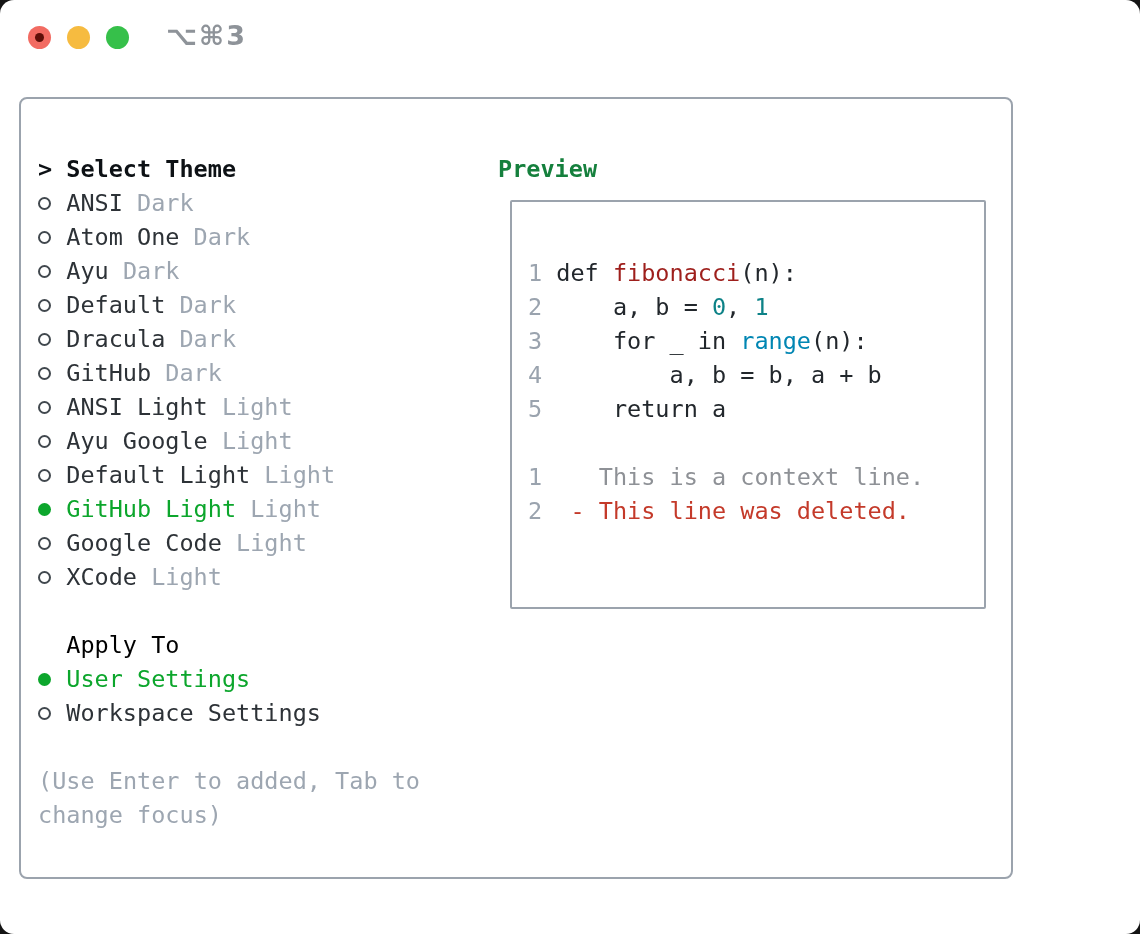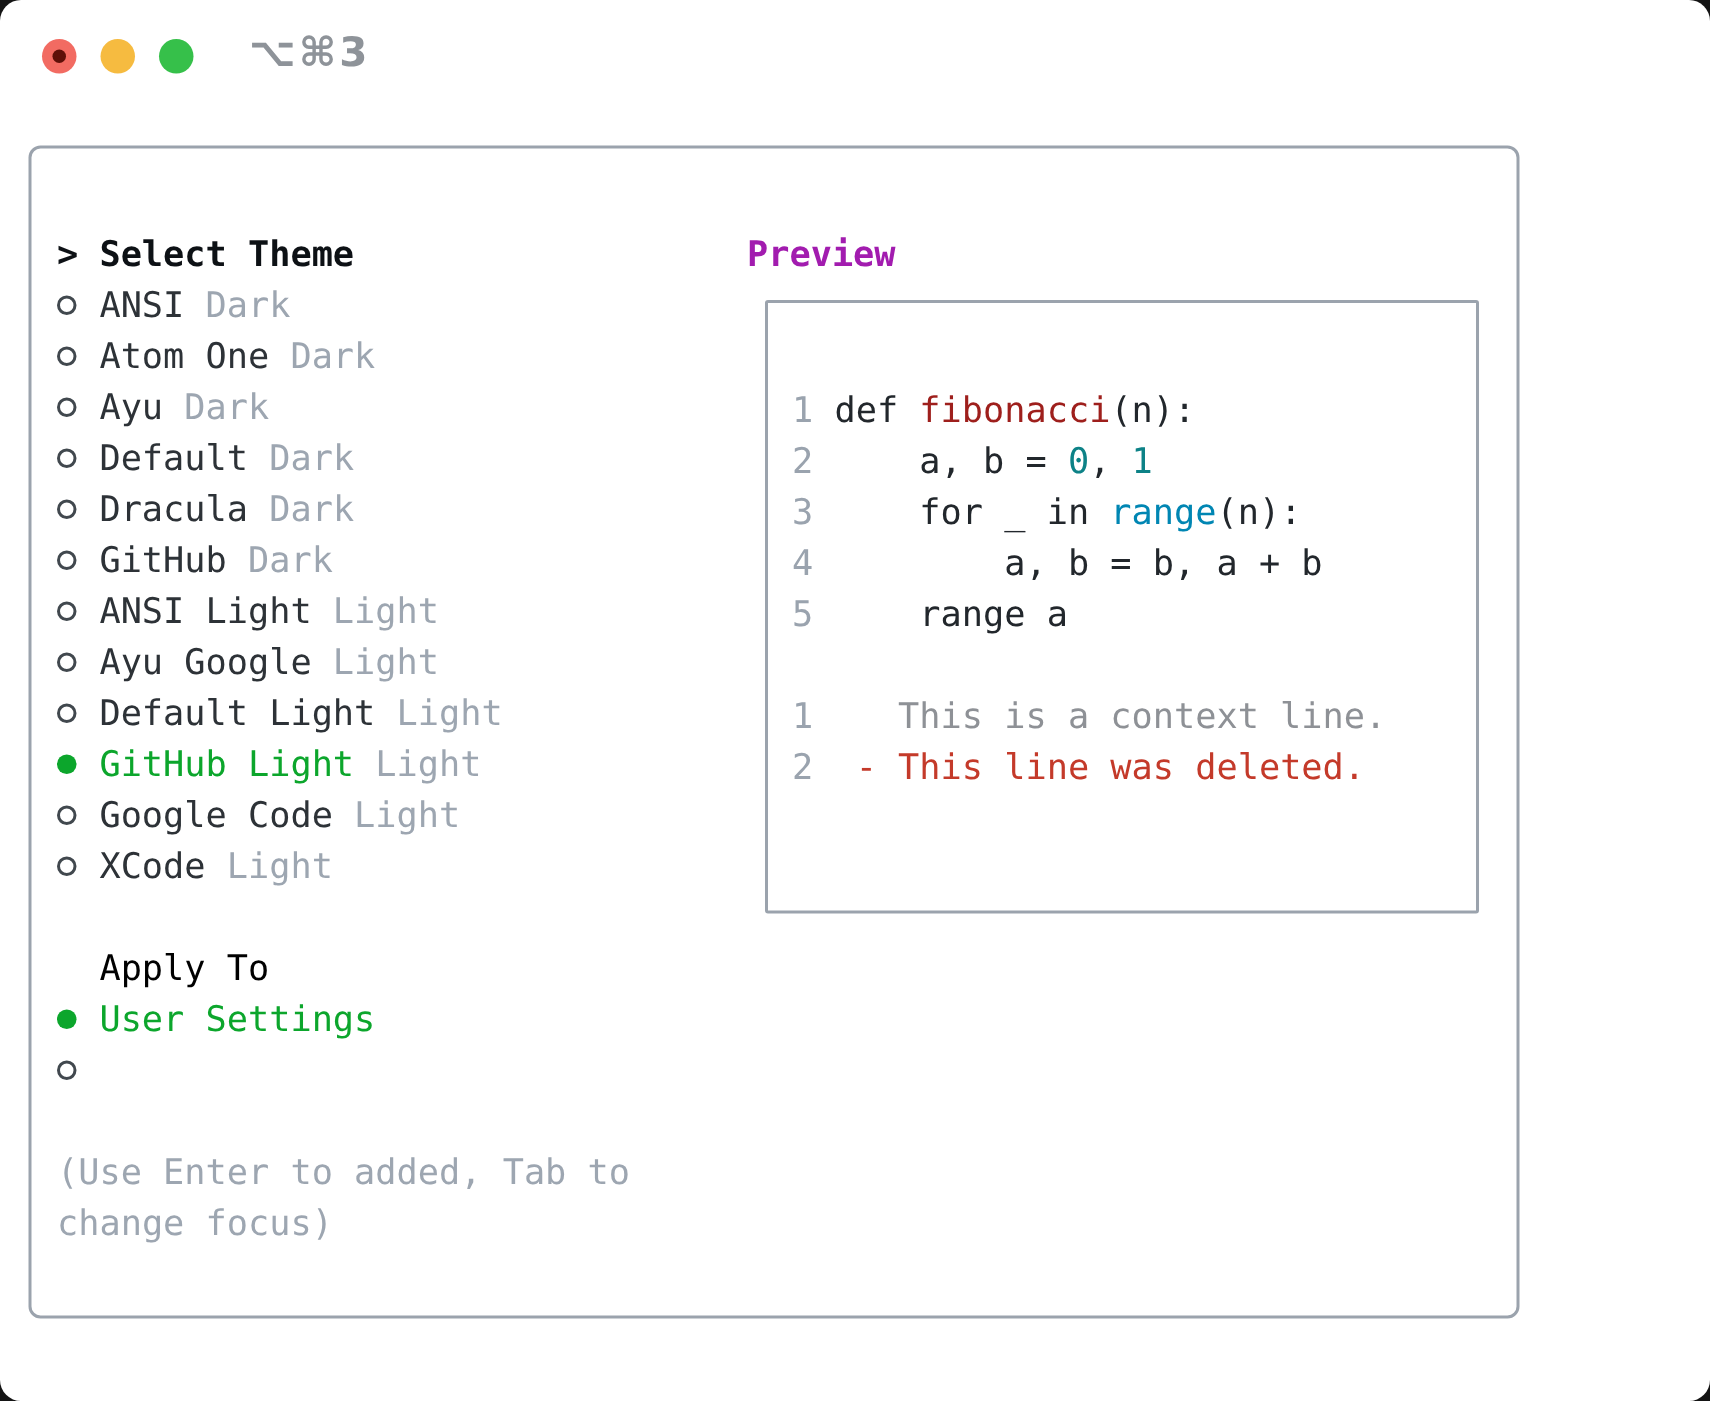--- a/index.html
+++ b/index.html
@@ -39,21 +39,21 @@
           border:2px solid #41484e; border-radius:50%; }
   .dot  { width:13px; height:13px; border-radius:50%; background:var(--accent-green); }
   .name {}
   .name.sel { color:var(--accent-green); }
   .variant { color:var(--muted-gray); }
   .applyhdr { color:#000000; }
   .help { color:var(--muted-gray); }
 
   
   .preview-title { position:absolute; left:477px; top:53px; height:34px;
-                   line-height:34px; font-size:23.5px; font-weight:700; color:#a21caf; }
+                   line-height:34px; font-size:23.5px; font-weight:700; color:#15803d; }
   .preview-box { position:absolute; left:489px; top:101px; width:476px; height:409px;
                  box-sizing:border-box; border:2px solid #9ba3ad; border-radius:2px;
                  background:#fff; overflow:hidden; }
   .codewrap { padding:20px 18px 0 16px; }
   .cl { white-space:pre; font-size:23.5px; line-height:34px; height:34px; }
   .ln      { color:var(--line-number-gray); }
   .code    { color:#22272c; }
   .func    { color:var(--function-red); }
   .num     { color:var(--number-teal); }
   .builtin { color:var(--builtin-blue); }
@@ -84,32 +84,32 @@
       <div class="row"><span class="marker"><span class="ring"></span></span><span class="name">GitHub</span><span class="variant"> Dark</span></div>
       <div class="row"><span class="marker"><span class="ring"></span></span><span class="name">ANSI Light</span><span class="variant"> Light</span></div>
       <div class="row"><span class="marker"><span class="ring"></span></span><span class="name">Ayu Google</span><span class="variant"> Light</span></div>
       <div class="row"><span class="marker"><span class="ring"></span></span><span class="name">Default Light</span><span class="variant"> Light</span></div>
       <div class="row"><span class="marker"><span class="dot"></span></span><span class="name sel">GitHub Light</span><span class="variant"> Light</span></div>
       <div class="row"><span class="marker"><span class="ring"></span></span><span class="name">Google Code</span><span class="variant"> Light</span></div>
       <div class="row"><span class="marker"><span class="ring"></span></span><span class="name">XCode</span><span class="variant"> Light</span></div>
       <div class="row spacer"></div>
       <div class="row"><span class="marker"></span><span class="applyhdr">Apply To</span></div>
       <div class="row"><span class="marker"><span class="dot"></span></span><span class="name sel">User Settings</span></div>
-      <div class="row"><span class="marker"><span class="ring"></span></span></div>
+      <div class="row"><span class="marker"><span class="ring"></span></span><span class="name">Workspace Settings</span></div>
       <div class="row spacer"></div>
       <div class="row"><span class="help">(Use Enter to added, Tab to</span></div>
       <div class="row"><span class="help">change focus)</span></div>
     </div>
   <div class="preview-title">Preview</div>
   <div class="preview-box">
     <div class="codewrap">
         <div class="cl">&nbsp;</div>
         <div class="cl"><span class="ln">1</span><span class="code"> def </span><span class="func">fibonacci</span><span class="code">(n):</span></div>
         <div class="cl"><span class="ln">2</span><span class="code">     a, b = </span><span class="num">0</span><span class="code">, </span><span class="num">1</span></div>
         <div class="cl"><span class="ln">3</span><span class="code">     for _ in </span><span class="builtin">range</span><span class="code">(n):</span></div>
         <div class="cl"><span class="ln">4</span><span class="code">         a, b = b, a + b</span></div>
-        <div class="cl"><span class="ln">5</span><span class="code">     range a</span></div>
+        <div class="cl"><span class="ln">5</span><span class="code">     return a</span></div>
         <div class="cl">&nbsp;</div>
         <div class="cl"><span class="ln">1</span><span class="ctx">    This is a context line.</span></div>
         <div class="cl"><span class="ln">2</span><span class="code">  </span><span class="del">- This line was deleted.</span></div>
       </div>
   </div>
 </div>
 
 </body></html>

